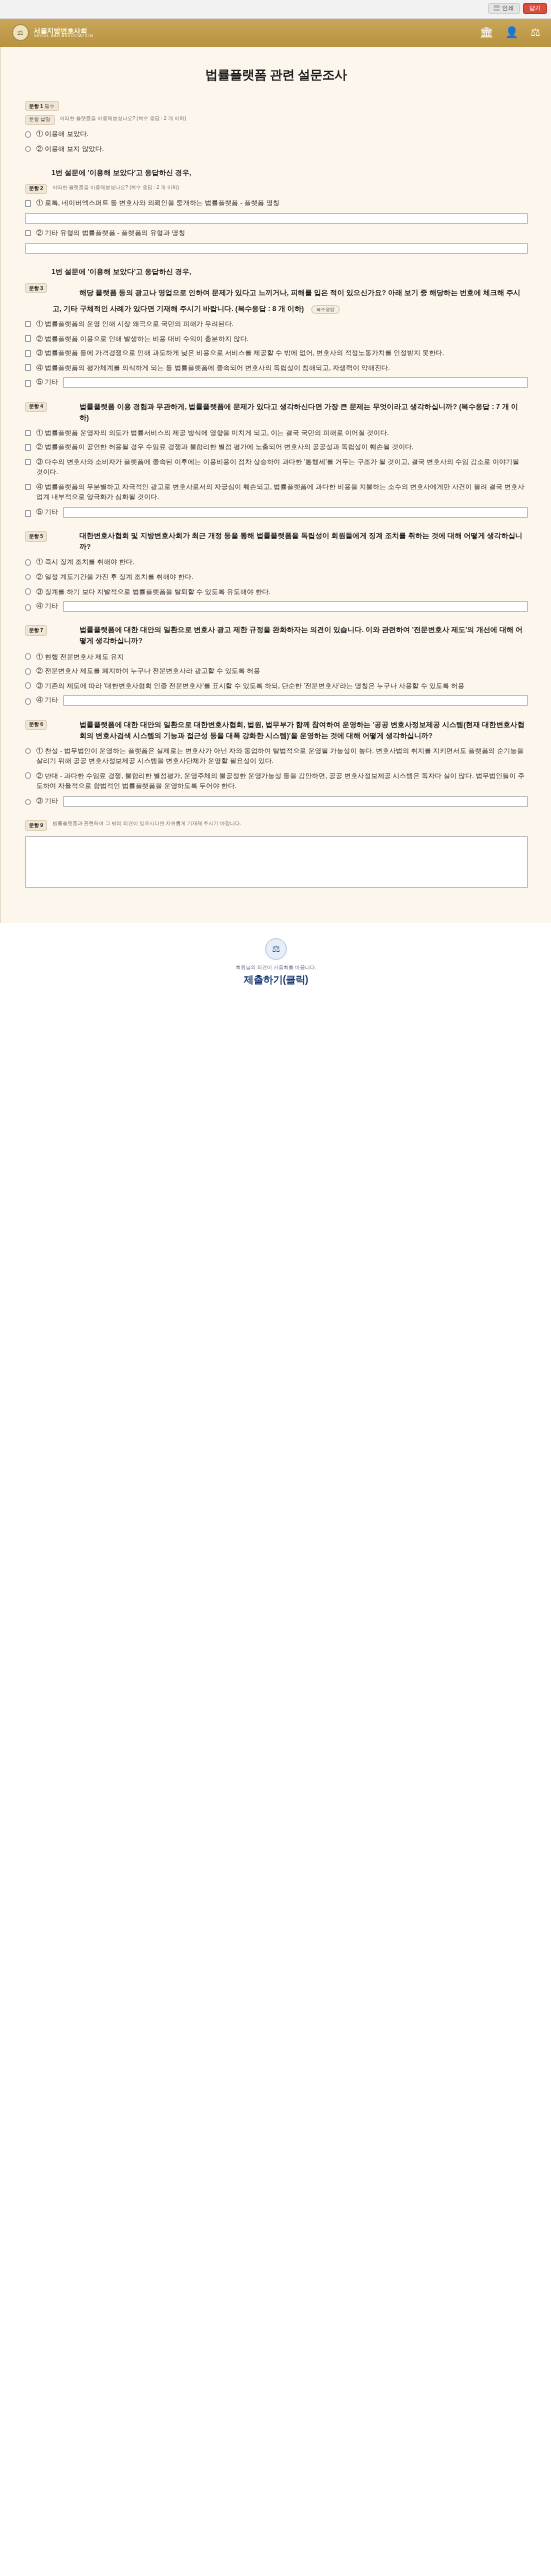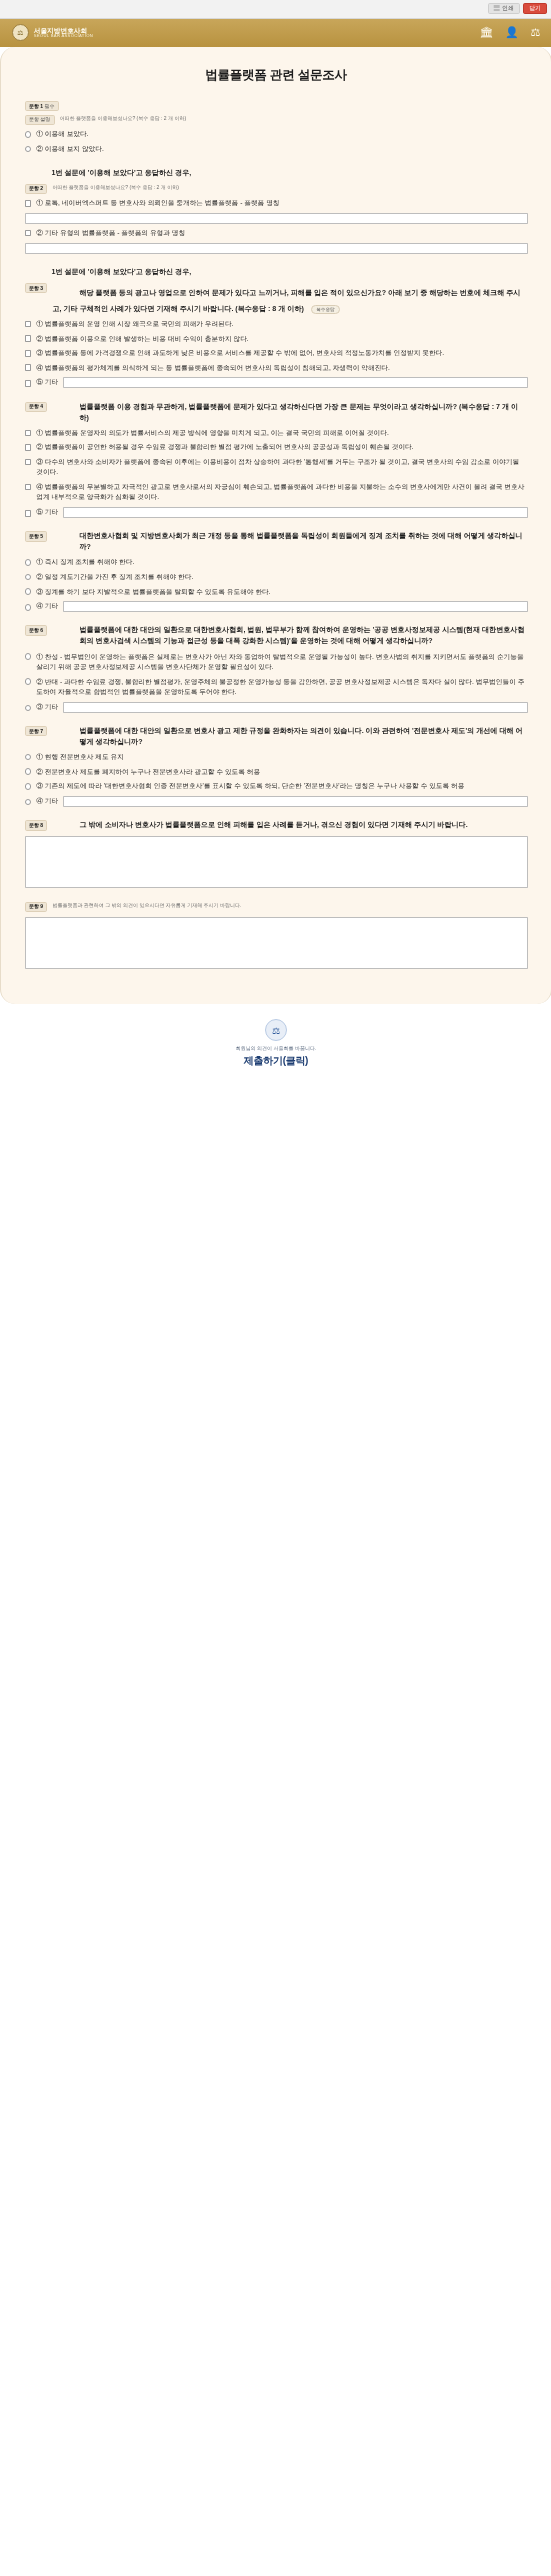--- a/index.html
+++ b/index.html
@@ -48,21 +48,20 @@
   .orglogo .t1 { font-size:6.7px; color:#fffdf4; font-weight:bold; }
   .orglogo .t2 { font-size:4.2px; color:#f6eed6; letter-spacing:0.3px; }
   .orgicons { display:flex; align-items:center; gap:11.7px; color:#fffdf4; font-size:11px; }
 
   
   .sheet {
     background:#fdf6ec;
     border-left:0.8px solid #e7dcc9;
     border-right:0.8px solid #e7dcc9;
     padding: 15px 23.5px 22px 23.5px;
-    border-radius: 15px;
   }
   .title {
     text-align:center;
     font-size:12.6px;
     font-weight:bold;
     letter-spacing:-0.3px;
     margin: 5px 0 17px 0;
     color:#1d1d1d;
   }
 
@@ -298,69 +297,62 @@
         </div>
       <div class="etcrow">
         <span class="radio"></span>
         <span class="lbl">④ 기타</span>
         <span class="textinput"></span>
       </div>
     </div>
 
     <div class="qblock">
       <div class="tagrow">
+        <span class="tag"><b>문항 7</b></span>
+        <div class="qtext bold">법률플랫폼에 대한 대안의 일환으로 변호사 광고 제한 규정을 완화하자는 의견이 있습니다. 이와 관련하여 '전문변호사 제도'의 개선에 대해 어떻게 생각하십니까?</div>
+      </div>
+      <div class="opt">
+          <span class="radio"></span>
+          <span class="lbl">① 현행 전문변호사 제도 유지</span>
+        </div>
+      <div class="opt">
+          <span class="radio"></span>
+          <span class="lbl">② 전문변호사 제도를 폐지하여 누구나 전문변호사라 광고할 수 있도록 허용</span>
+        </div>
+      <div class="opt">
+          <span class="radio"></span>
+          <span class="lbl">③ 기존의 제도에 따라 '대한변호사협회 인증 전문변호사'를 표시할 수 있도록 하되, 단순한 '전문변호사'라는 명칭은 누구나 사용할 수 있도록 허용</span>
+        </div>
+      <div class="etcrow">
+        <span class="radio"></span>
+        <span class="lbl">④ 기타</span>
+        <span class="textinput"></span>
+      </div>
+    </div>
+
+    <div class="qblock">
+      <div class="tagrow">
         <span class="tag"><b>문항 6</b></span>
         <div class="qtext bold">법률플랫폼에 대한 대안의 일환으로 대한변호사협회, 법원, 법무부가 함께 참여하여 운영하는 '공공 변호사정보제공 시스템(현재 대한변호사협회의 변호사검색 시스템의 기능과 접근성 등을 대폭 강화한 시스템)'을 운영하는 것에 대해 어떻게 생각하십니까?</div>
       </div>
       <div class="opt">
           <span class="radio"></span>
           <span class="lbl">① 찬성 - 법무법인이 운영하는 플랫폼은 실제로는 변호사가 아닌 자와 동업하여 탈법적으로 운영될 가능성이 높다. 변호사법의 취지를 지키면서도 플랫폼의 순기능을 살리기 위해 공공 변호사정보제공 시스템을 변호사단체가 운영할 필요성이 있다.</span>
         </div>
       <div class="opt">
           <span class="radio"></span>
           <span class="lbl">② 반대 - 과다한 수임료 경쟁, 불합리한 별점평가, 운영주체의 불공정한 운영가능성 등을 감안하면, 공공 변호사정보제공 시스템은 독자다 실이 많다. 법무법인들이 주도하여 자율적으로 합법적인 법률플랫폼을 운영하도록 두어야 한다.</span>
         </div>
       <div class="etcrow">
         <span class="radio"></span>
         <span class="lbl">③ 기타</span>
         <span class="textinput"></span>
       </div>
     </div>
 
-    <div class="qblock">
-      <div class="tagrow">
-        <span class="tag"><b>문항 7</b></span>
-        <div class="qtext bold">법률플랫폼에 대한 대안의 일환으로 변호사 광고 제한 규정을 완화하자는 의견이 있습니다. 이와 관련하여 '전문변호사 제도'의 개선에 대해 어떻게 생각하십니까?</div>
-      </div>
-      <div class="opt">
-          <span class="radio"></span>
-          <span class="lbl">① 현행 전문변호사 제도 유지</span>
-        </div>
-      <div class="opt">
-          <span class="radio"></span>
-          <span class="lbl">② 전문변호사 제도를 폐지하여 누구나 전문변호사라 광고할 수 있도록 허용</span>
-        </div>
-      <div class="opt">
-          <span class="radio"></span>
-          <span class="lbl">③ 기존의 제도에 따라 '대한변호사협회 인증 전문변호사'를 표시할 수 있도록 하되, 단순한 '전문변호사'라는 명칭은 누구나 사용할 수 있도록 허용</span>
-        </div>
-      <div class="etcrow">
-        <span class="radio"></span>
-        <span class="lbl">④ 기타</span>
-        <span class="textinput"></span>
-      </div>
-    </div>
-
-    <div class="qblock">
-      <div class="tagrow">
-        <span class="tag"><b>문항 8</b></span>
-        <div class="qtext bold">그 밖에 소비자나 변호사가 법률플랫폼으로 인해 피해를 입은 사례를 듣거나, 겪으신 경험이 있다면 기재해 주시기 바랍니다.</div>
-      </div>
-      <div class="bigbox"></div>
-    </div>
 
     <div class="qblock">
       <div class="tagrow">
         <span class="tag"><b>문항 9</b></span>
         <div class="note">법률플랫폼과 관련하여 그 밖의 의견이 있으시다면 자유롭게 기재해 주시기 바랍니다.</div>
       </div>
       <div class="bigbox"></div>
     </div>
 
   </div>

